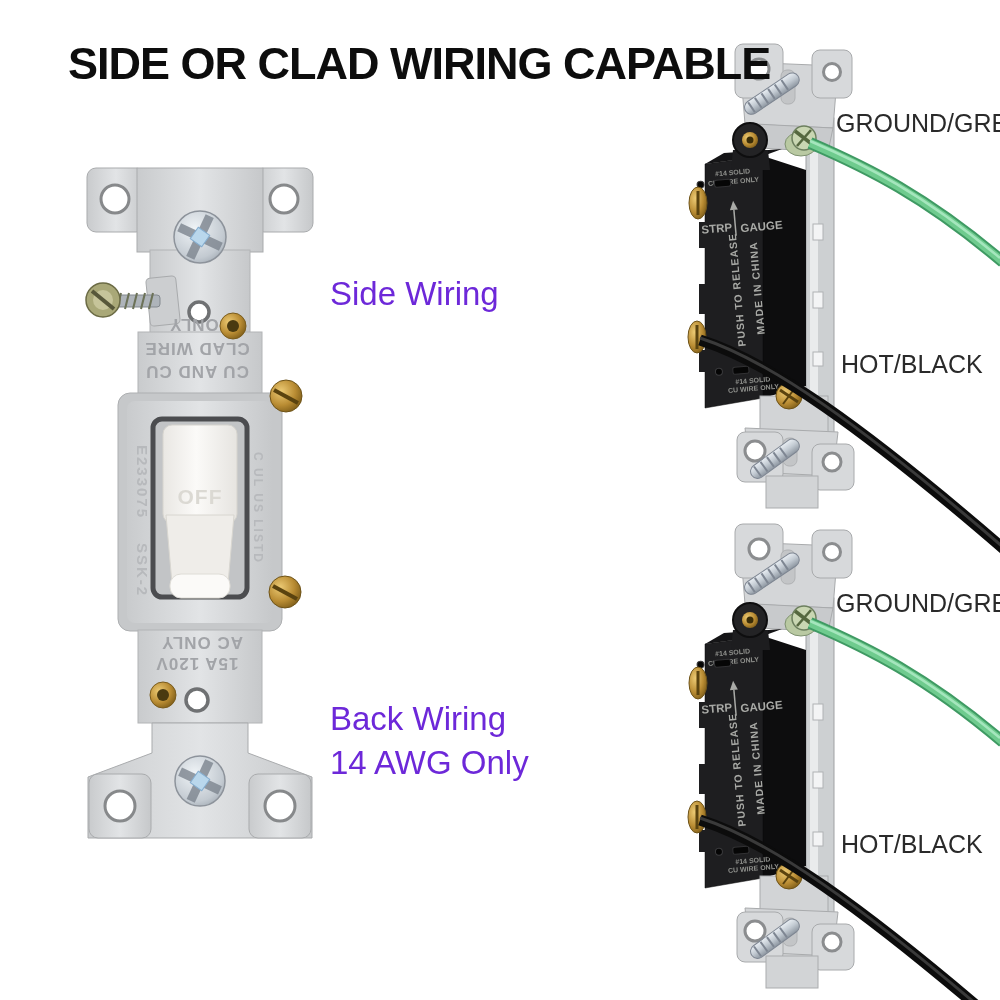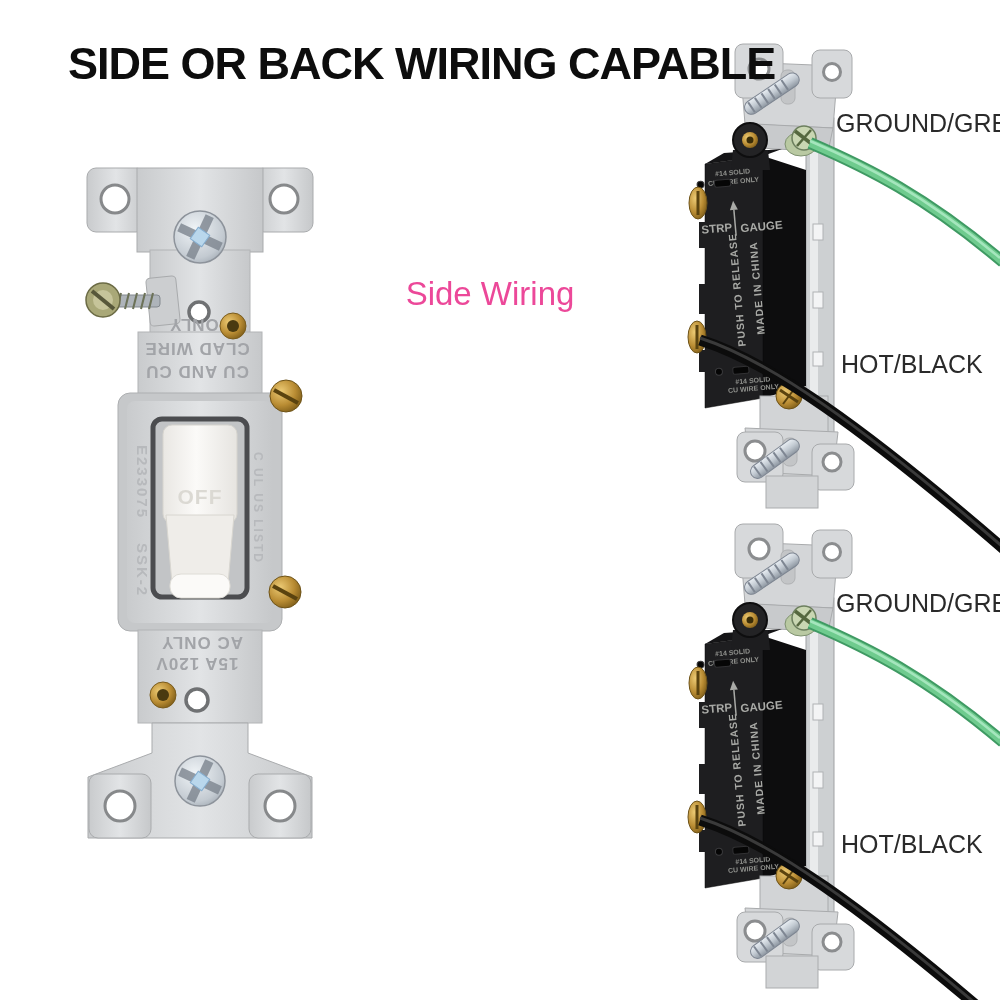--- a/index.html
+++ b/index.html
@@ -1,20 +1,20 @@
 <!DOCTYPE html>
 <html><head>
 <meta charset="utf-8">
 <style>
   html,body{margin:0;padding:0;background:#fff;}
   .canvas{position:relative;width:1000px;height:1000px;background:#ffffff;overflow:hidden;
           font-family:"Liberation Sans",sans-serif;}
   .title{position:absolute;left:68px;top:38px;font-size:45px;font-weight:800;
          letter-spacing:-1px;color:#0d0d0d;white-space:nowrap;}
-  .ann{position:absolute;width:320px;text-align:center;color:#ec4899;
+  .ann{position:absolute;width:320px;color:#6d28d9;
        font-size:33px;line-height:44px;}
   .ann-side{left:330px;top:272px;}
   .ann-back{left:330px;top:697px;}
   .wire-label{position:absolute;font-size:25px;color:#2a2a2a;white-space:nowrap;}
   .lbl-g1{left:836px;top:109px;}
   .lbl-h1{left:841px;top:350px;}
   .lbl-g2{left:836px;top:589px;}
   .lbl-h2{left:841px;top:830px;}
   svg{position:absolute;left:0;top:0;}
   svg text{font-family:"Liberation Sans",sans-serif;}
@@ -260,25 +260,29 @@
     </g>
 
     <g fill="none">
       <path d="M700,340 C 770,362 860,425 1005,550" stroke="#0c0c0c" stroke-width="11"></path>
       <path d="M700,338 C 768,360 858,422 1003,547" stroke="#3a3a3a" stroke-width="3"></path>
     </g>
   </g>
   <use href="#sideSwitchG" transform="translate(0,480)"></use>
 </svg>
 
-<div class="title">SIDE OR BACK WIRING CAPABLE</div>
+<div class="title">SIDE OR CLAD WIRING CAPABLE</div>
 
 <div class="ann ann-side">
   <div>Side Wiring</div>
 </div>
 
+<div class="ann ann-back">
+  <div>Back Wiring</div>
+  <div>14 AWG Only</div>
+</div>
 
 <div class="wire-label lbl-g1">GROUND/GREEN</div>
 <div class="wire-label lbl-h1">HOT/BLACK</div>
 <div class="wire-label lbl-g2">GROUND/GREEN</div>
 <div class="wire-label lbl-h2">HOT/BLACK</div>
 
 </div>
 
 </body></html>

